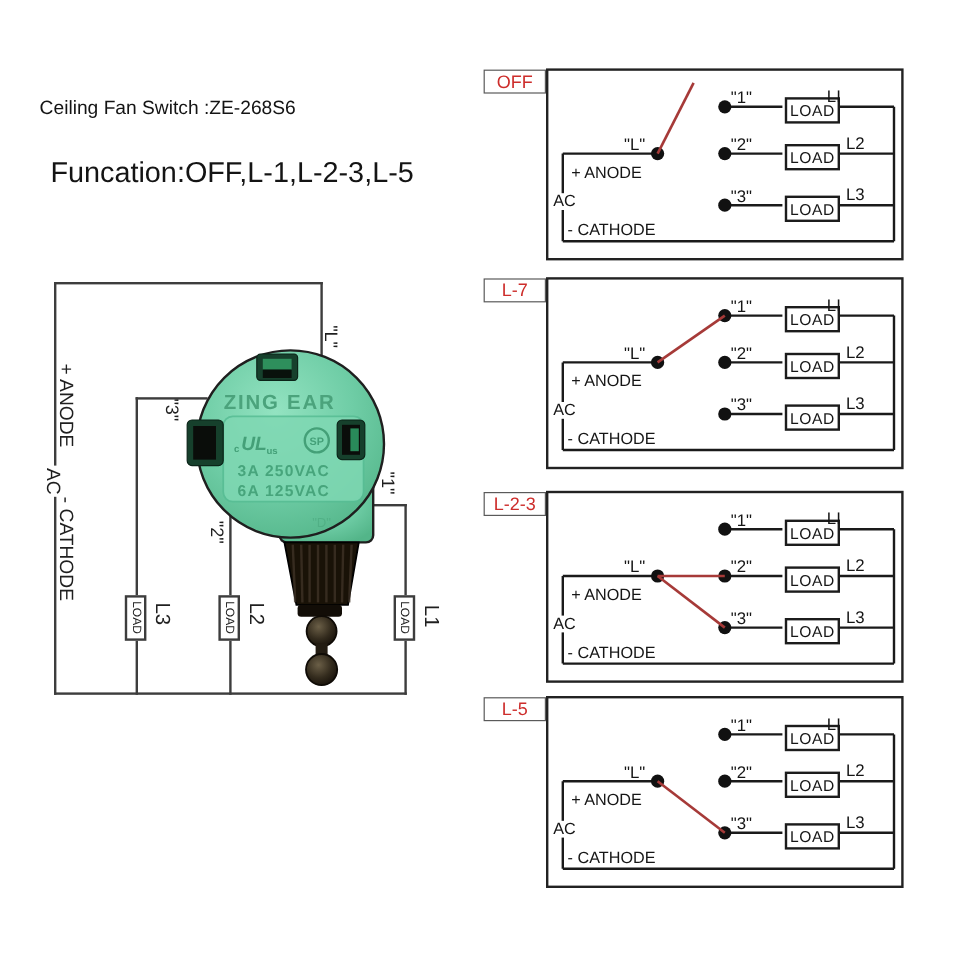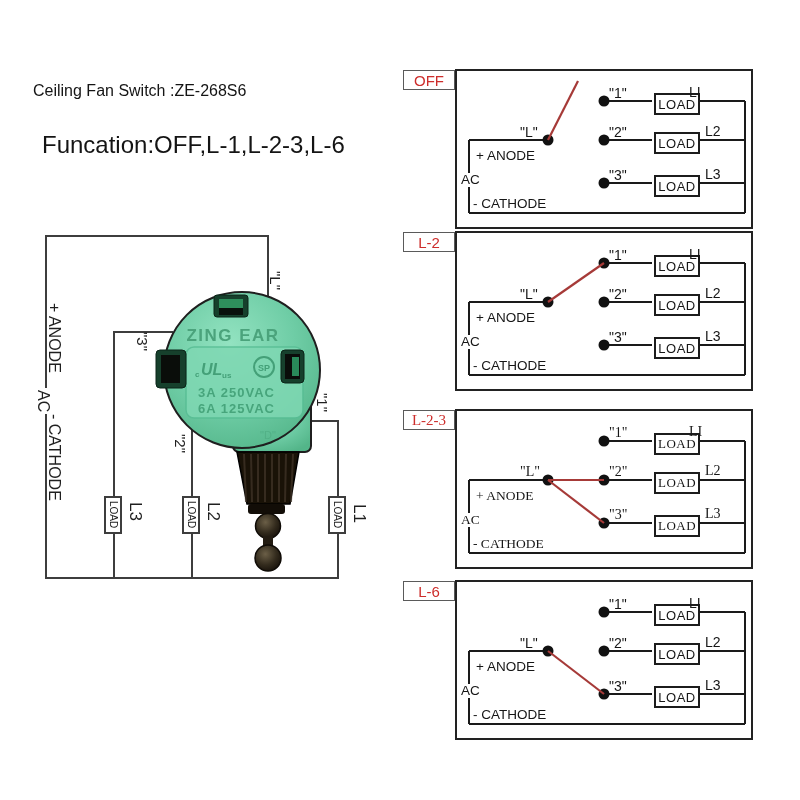--- a/index.html
+++ b/index.html
@@ -35,21 +35,21 @@
   .vload{position:absolute;width:18px;height:38px;border:2px solid #3d3d3d;background:#fff;
          box-sizing:border-box;display:flex;align-items:center;justify-content:center;
          writing-mode:vertical-rl;font-size:10px;color:#222;}
   .vout{font-size:17px;}
   .vsrc{font-size:16px;}
 </style>
 </head>
 <body>
 
 <div class="abs title1">Ceiling Fan Switch :ZE-268S6</div>
-<div class="abs title2">Funcation:OFF,L-1,L-2-3,L-6</div>
+<div class="abs title2">Funcation:OFF,L-1,L-2-3,L-5</div>
 
 <div class="abs" style="left:0;top:0;width:800px;height:800px;">
 
   <div class="w" style="left:45px;top:235px;width:2px;height:344px;"></div>
   <div class="w" style="left:45px;top:235px;width:224px;height:2px;"></div>
   <div class="w" style="left:267px;top:235px;width:2px;height:70px;"></div>
   <div class="w" style="left:113px;top:331px;width:60px;height:2px;"></div>
   <div class="w" style="left:113px;top:331px;width:2px;height:248px;"></div>
   <div class="w" style="left:191px;top:430px;width:2px;height:149px;"></div>
   <div class="w" style="left:300px;top:420px;width:39px;height:2px;"></div>
@@ -132,21 +132,21 @@
     </g>
 
     <g>
       <circle cx="268" cy="526" r="12.5" fill="url(#beadGrad)" stroke="#0f0b06" stroke-width="1.5"></circle>
       <rect x="263" y="536" width="10" height="12" fill="#231c12"></rect>
       <circle cx="268" cy="558" r="13" fill="url(#beadGrad)" stroke="#0f0b06" stroke-width="1.5"></circle>
     </g>
   </svg>
 </div>
 
-<div class="panel" style="top:57px;margin-top:12px;">
+<div class="panel" style="top:57px;">
   <div class="tab">
       <span>OFF</span>
     </div>
   <div class="pbox">
     <svg class="wires" width="294" height="156" viewBox="2 2 294 156">
       <g stroke="#1a1a1a" stroke-width="2">
         <line x1="14" y1="71" x2="93" y2="71"></line>
           <line x1="14" y1="71" x2="14" y2="144"></line>
         <line x1="14" y1="144" x2="290" y2="144"></line>
           <line x1="290" y1="32" x2="290" y2="144"></line>
@@ -176,21 +176,21 @@
     <div class="pl lo2">L2</div>
     <div class="pl lo3">L3</div>
     <div class="pl lan">+ ANODE</div>
     <div class="pl lac">AC</div>
     <div class="pl lca">- CATHODE</div>
   </div>
 </div>
 
 <div class="panel" style="top:231px;">
   <div class="tab">
-      <span>L-2</span>
+      <span>L-7</span>
     </div>
   <div class="pbox">
     <svg class="wires" width="294" height="156" viewBox="2 2 294 156">
       <g stroke="#1a1a1a" stroke-width="2">
         <line x1="14" y1="71" x2="93" y2="71"></line>
           <line x1="14" y1="71" x2="14" y2="144"></line>
         <line x1="14" y1="144" x2="290" y2="144"></line>
           <line x1="290" y1="32" x2="290" y2="144"></line>
         <line x1="149" y1="32" x2="197" y2="32"></line>
           <line x1="243" y1="32" x2="290" y2="32"></line>
@@ -216,21 +216,21 @@
     <div class="pl lL">"L"</div>
     <div class="pl lo1">LI</div>
     <div class="pl lo2">L2</div>
     <div class="pl lo3">L3</div>
     <div class="pl lan">+ ANODE</div>
     <div class="pl lac">AC</div>
     <div class="pl lca">- CATHODE</div>
   </div>
 </div>
 
-<div class="panel" style="top:409px;font-family:Liberation Serif, serif;">
+<div class="panel" style="top:409px;">
   <div class="tab">
       <span>L-2-3</span>
     </div>
   <div class="pbox">
     <svg class="wires" width="294" height="156" viewBox="2 2 294 156">
       <g stroke="#1a1a1a" stroke-width="2">
         <line x1="14" y1="71" x2="93" y2="71"></line>
           <line x1="14" y1="71" x2="14" y2="144"></line>
         <line x1="14" y1="144" x2="290" y2="144"></line>
           <line x1="290" y1="32" x2="290" y2="144"></line>
@@ -261,21 +261,21 @@
     <div class="pl lo2">L2</div>
     <div class="pl lo3">L3</div>
     <div class="pl lan">+ ANODE</div>
     <div class="pl lac">AC</div>
     <div class="pl lca">- CATHODE</div>
   </div>
 </div>
 
 <div class="panel" style="top:580px;">
   <div class="tab">
-      <span>L-6</span>
+      <span>L-5</span>
     </div>
   <div class="pbox">
     <svg class="wires" width="294" height="156" viewBox="2 2 294 156">
       <g stroke="#1a1a1a" stroke-width="2">
         <line x1="14" y1="71" x2="93" y2="71"></line>
           <line x1="14" y1="71" x2="14" y2="144"></line>
         <line x1="14" y1="144" x2="290" y2="144"></line>
           <line x1="290" y1="32" x2="290" y2="144"></line>
         <line x1="149" y1="32" x2="197" y2="32"></line>
           <line x1="243" y1="32" x2="290" y2="32"></line>

